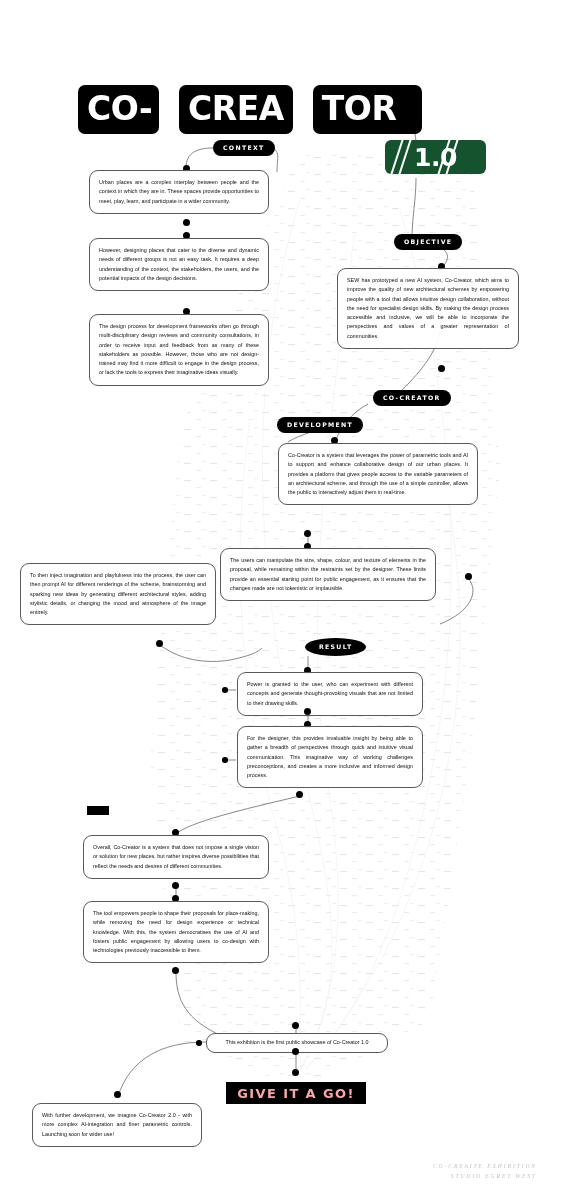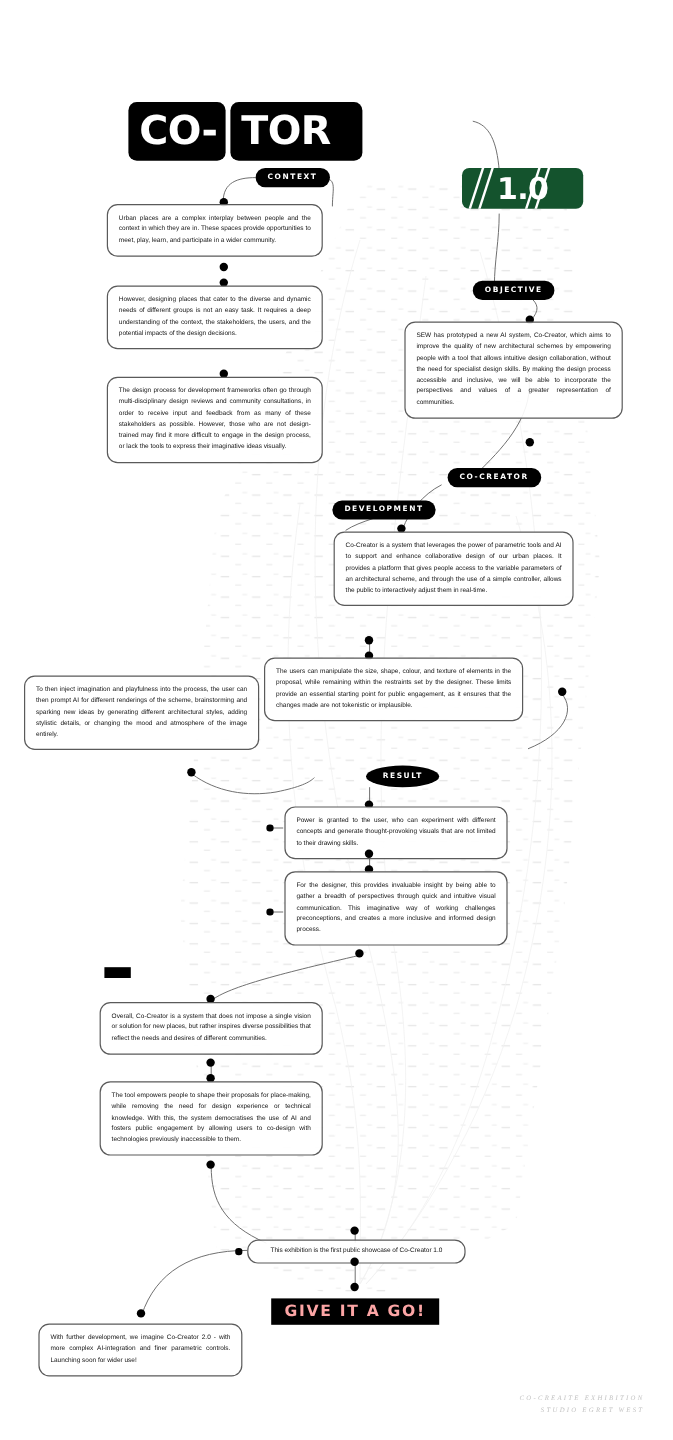--- a/index.html
+++ b/index.html
@@ -32,21 +32,21 @@
     font-size:8.5px;letter-spacing:3.2px;font-style:italic;color:#9a9a9a;
     font-family:"Liberation Serif", serif;
   }
   .topbar .pageno{
     position:absolute;right:28px;top:0;
     font-size:8px;letter-spacing:2.2px;font-style:italic;color:#b3b3b3;
     font-family:"Liberation Serif", serif;
   }
 
   
-  .title{position:absolute;left:78px;top:85px;display:flex;gap:4px;align-items:flex-start;margin-left:29px;}
+  .title{position:absolute;left:78px;top:85px;display:flex;gap:20px;align-items:flex-start;}
   .title .blk{
     background:#000;color:#fff;border-radius:7px;
     font-size:33px;font-weight:bold;letter-spacing:-0.5px;
     line-height:1;padding:7px 9px 9px 9px;
     font-family:"DejaVu Sans", sans-serif;
   }
   .title .blk.t1{padding-right:7px;}
   .title .blk.t3{padding-right:26px;}
 
   .version{
@@ -193,20 +193,21 @@
       <path d="M296,1028 L296,1036"></path>
       <path d="M296,1052 L296,1074"></path>
 
       <path d="M206,1042 C160,1042 130,1060 118,1096"></path>
     </g>
   </svg>
 
 
   <div class="title">
     <span class="blk t1">CO-</span>
+    <span class="blk t2">CREA</span>
     <span class="blk t3">TOR</span>
   </div>
 
   <div class="version">
     <span class="slash s1"></span>
     <span class="slash s2"></span>
     <span class="slash s3"></span>
     <span class="slash s4"></span>
     <span class="v-num">1.0</span>
   </div>

